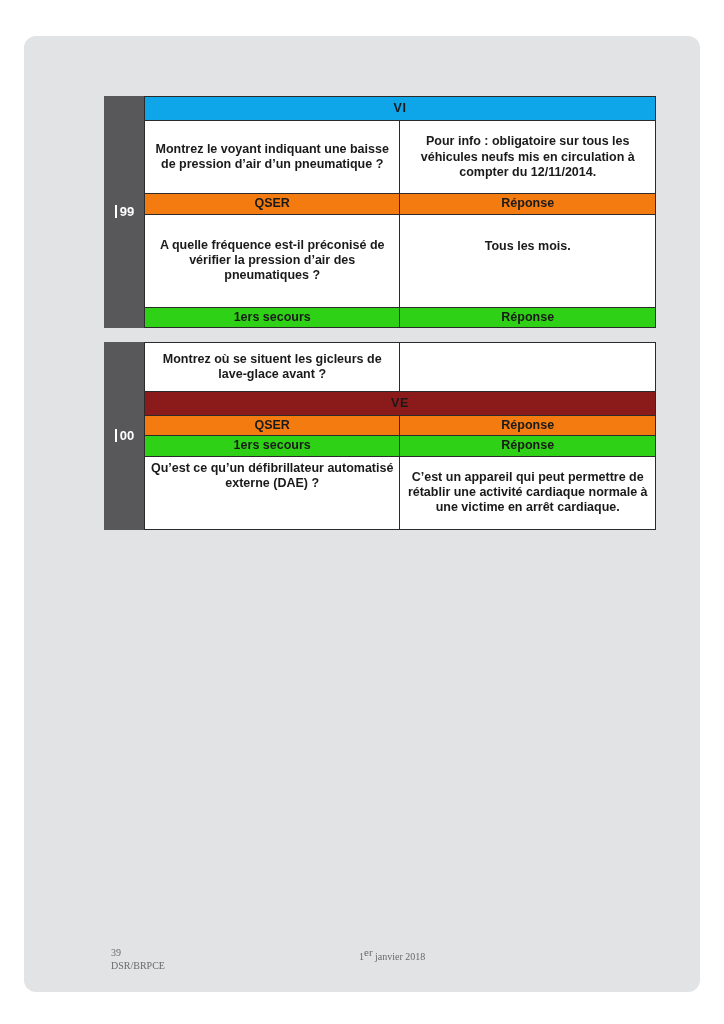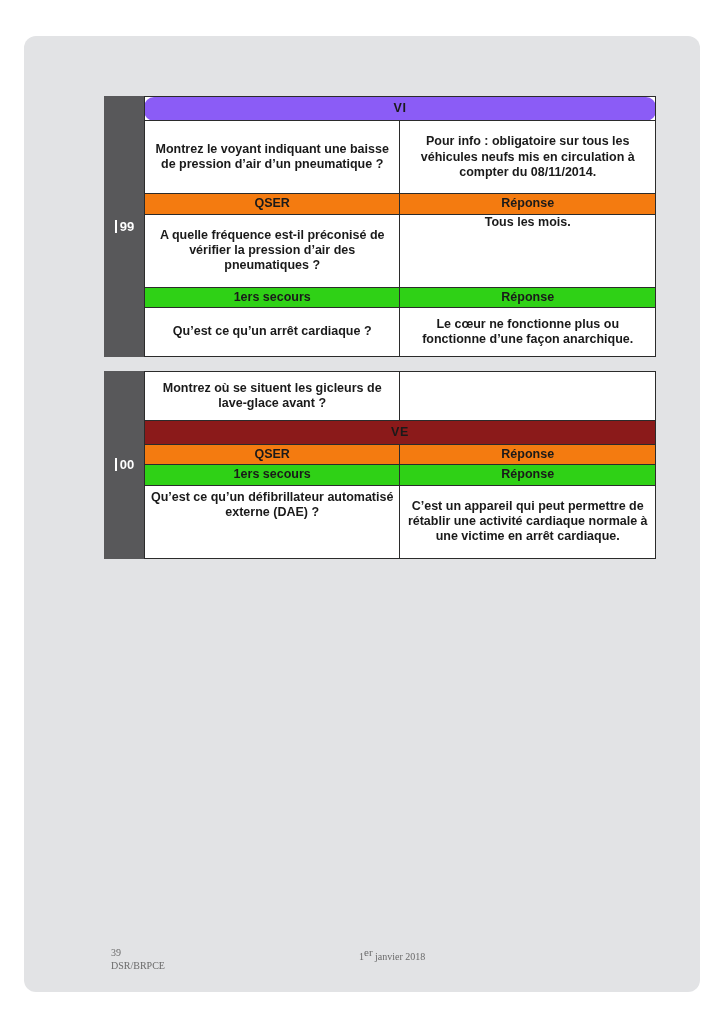--- a/index.html
+++ b/index.html
@@ -80,23 +80,22 @@
 
   
   .band {
     text-align: center;
     font-weight: bold;
     font-size: 13px;
     letter-spacing: 0.5px;
     padding: 3px 0;
   }
   .band-vi {
-    background: #8b5cf6;
+    background: #0ea5e9;
     color: #7a1515;
-    border-radius: 10px;
   }
   .band-ve {
     background: #8b1a1a;
     color: #ffffff;
   }
   .row-orange td {
     background: #f47b10;
     color: #1a1a1a;
     font-weight: bold;
     font-size: 12.5px;
@@ -154,37 +153,33 @@
         <colgroup>
             <col class="col-left">
             <col class="col-right">
           </colgroup>
         <tbody>
           <tr>
             <td class="band band-vi" colspan="2">VI</td>
           </tr>
           <tr>
             <td class="cell-tall">Montrez le voyant indiquant une baisse de pression d’air d’un pneumatique ?</td>
-            <td class="cell-tall info-blue">Pour info : obligatoire sur tous les véhicules neufs mis en circulation à compter du 08/11/2014.</td>
+            <td class="cell-tall info-blue">Pour info : obligatoire sur tous les véhicules neufs mis en circulation à compter du 12/11/2014.</td>
           </tr>
           <tr class="row-orange">
             <td>QSER</td>
             <td>Réponse</td>
           </tr>
           <tr>
             <td class="cell-tall">A quelle fréquence est-il préconisé de vérifier la pression d’air des pneumatiques ?</td>
-            <td class="cell-tall" style="vertical-align:top; padding-top:0;">Tous les mois.</td>
+            <td class="cell-tall" style="vertical-align:top; padding-top:24px;">Tous les mois.</td>
           </tr>
           <tr class="row-green">
             <td>1ers secours</td>
             <td>Réponse</td>
-          </tr>
-          <tr>
-            <td class="cell-mid">Qu’est ce qu’un arrêt cardiaque ?</td>
-            <td class="cell-mid">Le cœur ne fonctionne plus ou fonctionne d’une façon anarchique.</td>
           </tr>
         </tbody>
       </table>
     </div>
 
     <div class="block">
       <div class="num-col">
         <span>00</span>
       </div>
       <table class="tbl">

